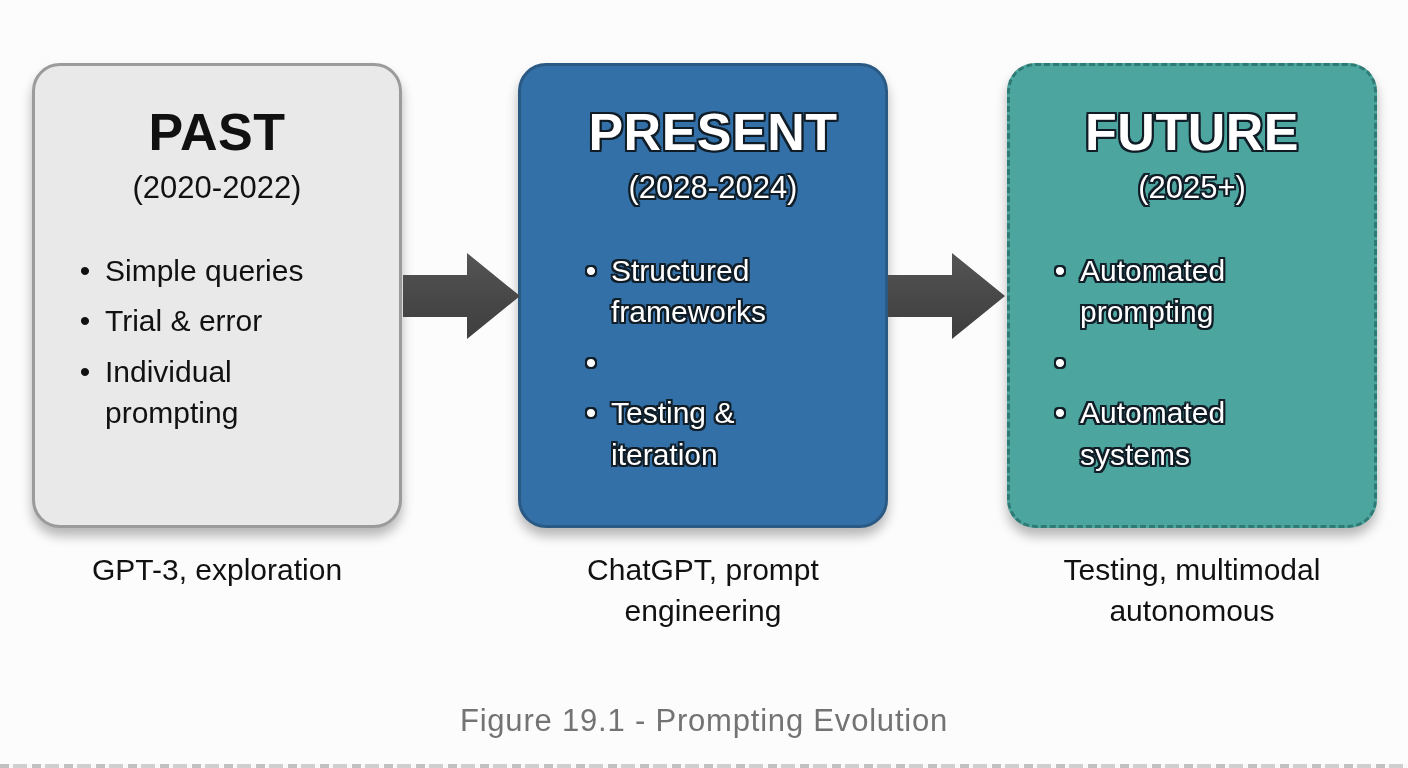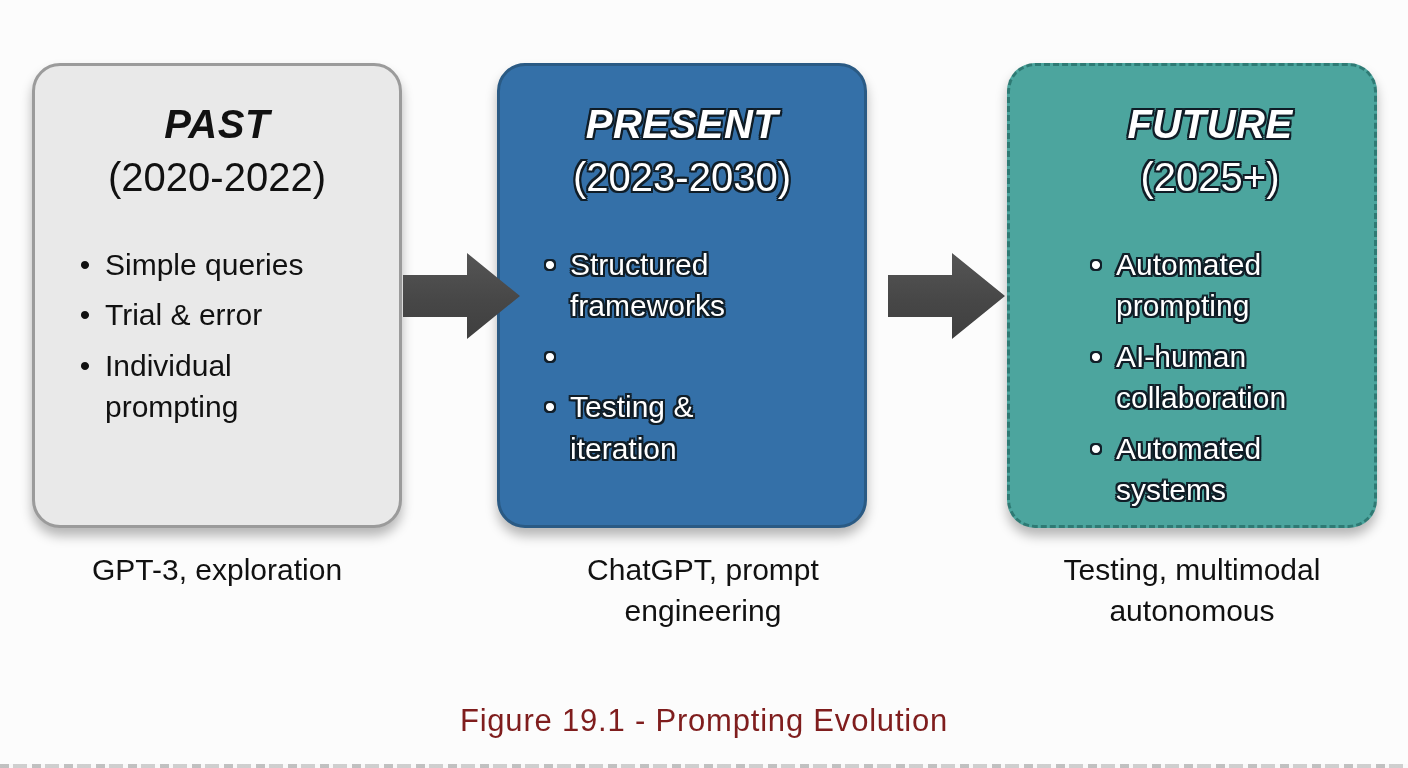--- a/index.html
+++ b/index.html
@@ -14,32 +14,31 @@
   
   .stage-card{
     position:absolute;top:63px;width:370px;height:465px;
     border-radius:28px;
     border:3px solid #999;
     box-sizing:border-box;
     box-shadow:0 8px 12px rgba(0,0,0,0.28);
     text-align:center;
   }
   .stage-0{left:32px;}
-  .stage-1{left:497px;}
+  .stage-1{left:518px;padding-left:20px;}
   .stage-2{left:1007px;}
 
   .stage-title{
     margin:36px 0 0 0;
-    font-size:40px;font-weight:700;letter-spacing:0.5px;
+    font-size:52px;font-weight:700;letter-spacing:0.5px;
     color:#111;
-    font-style:italic;
   }
   .stage-period{
     margin-top:8px;
-    font-size:40px;font-weight:400;color:#111;
+    font-size:31px;font-weight:400;color:#111;
   }
   .bullet-list{
     list-style:none;margin:44px 0 0 0;padding:0 0 0 30px;
     text-align:left;
   }
   .bullet{
     display:flex;align-items:flex-start;
     margin-bottom:9px;
     font-size:30px;line-height:1.38;color:#111;
   }
@@ -78,21 +77,21 @@
     clip-path:polygon(0% 25.6%,54.7% 25.6%,54.7% 0%,100% 50%,54.7% 100%,54.7% 74.4%,0% 74.4%);
     filter:drop-shadow(0 5px 4px rgba(0,0,0,0.25));
   }
   .arrow-1{left:403px;}
   .arrow-2{left:888px;}
 
   
   .figure-caption{
     position:absolute;top:703px;left:0;width:1408px;
     text-align:center;
-    font-size:31px;letter-spacing:0.8px;color:#7f1d1d;
+    font-size:31px;letter-spacing:0.8px;color:#737373;
   }
 
   
   .bottom-artifact{
     position:absolute;bottom:0;left:0;width:1408px;height:4px;
     background:repeating-linear-gradient(90deg,
       rgba(55,55,55,0.55) 0 9px, rgba(200,200,200,0.15) 9px 13px,
       rgba(70,70,70,0.45) 13px 27px, rgba(215,215,215,0.15) 27px 32px);
     opacity:0.55;
   }
@@ -116,47 +115,46 @@
       </li>
       <li class="bullet">
         <span class="dot">•</span>
         <span class="bullet-text">Individual prompting</span>
       </li>
     </ul>
   </section>
 
   <section class="stage-card stage-1 outlined" style="background: rgb(52, 112, 168); border-color: rgb(42, 90, 132); border-style: solid;">
     <h2 class="stage-title">PRESENT</h2>
-    <div class="stage-period">(2023-2030)</div>
+    <div class="stage-period">(2028-2024)</div>
     <ul class="bullet-list">
       <li class="bullet">
         <span class="dot">•</span>
         <span class="bullet-text">Structured frameworks</span>
       </li>
       <li class="bullet">
         <span class="dot">•</span>
       </li>
       <li class="bullet">
         <span class="dot">•</span>
         <span class="bullet-text">Testing &amp; iteration</span>
       </li>
     </ul>
   </section>
 
-  <section class="stage-card stage-2 outlined" style="background: rgb(76, 165, 158); border-color: rgb(46, 122, 116); border-style: dashed; padding-left: 36px;">
+  <section class="stage-card stage-2 outlined" style="background: rgb(76, 165, 158); border-color: rgb(46, 122, 116); border-style: dashed;">
     <h2 class="stage-title">FUTURE</h2>
     <div class="stage-period">(2025+)</div>
     <ul class="bullet-list">
       <li class="bullet">
         <span class="dot">•</span>
         <span class="bullet-text">Automated prompting</span>
       </li>
       <li class="bullet">
         <span class="dot">•</span>
-        <span class="bullet-text">AI-human collaboration</span>
       </li>
       <li class="bullet">
         <span class="dot">•</span>
         <span class="bullet-text">Automated systems</span>
       </li>
     </ul>
   </section>
 
   <div class="arrow arrow-1"></div>
   <div class="arrow arrow-2"></div>

